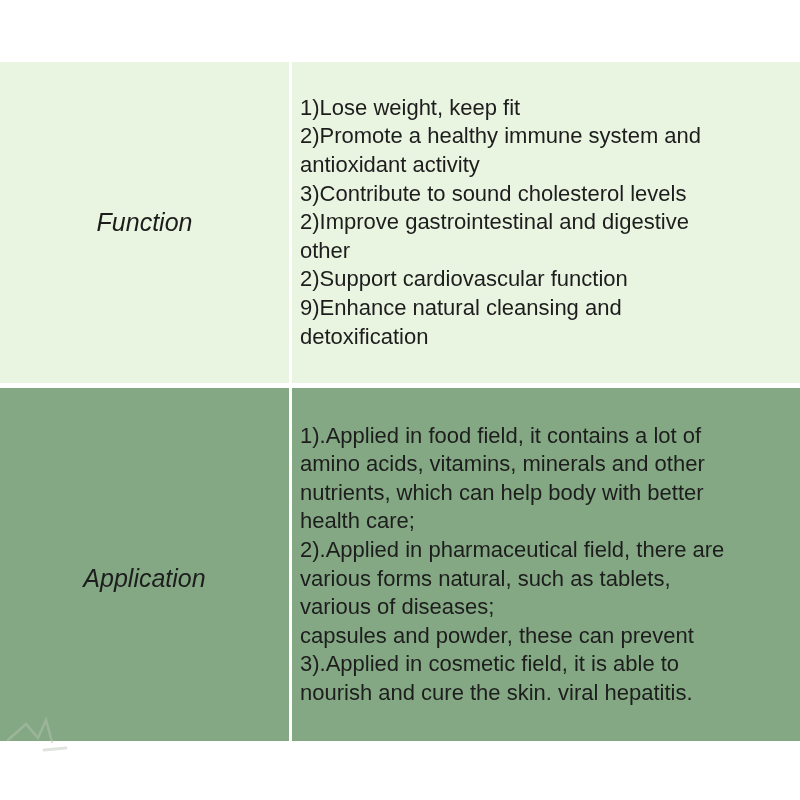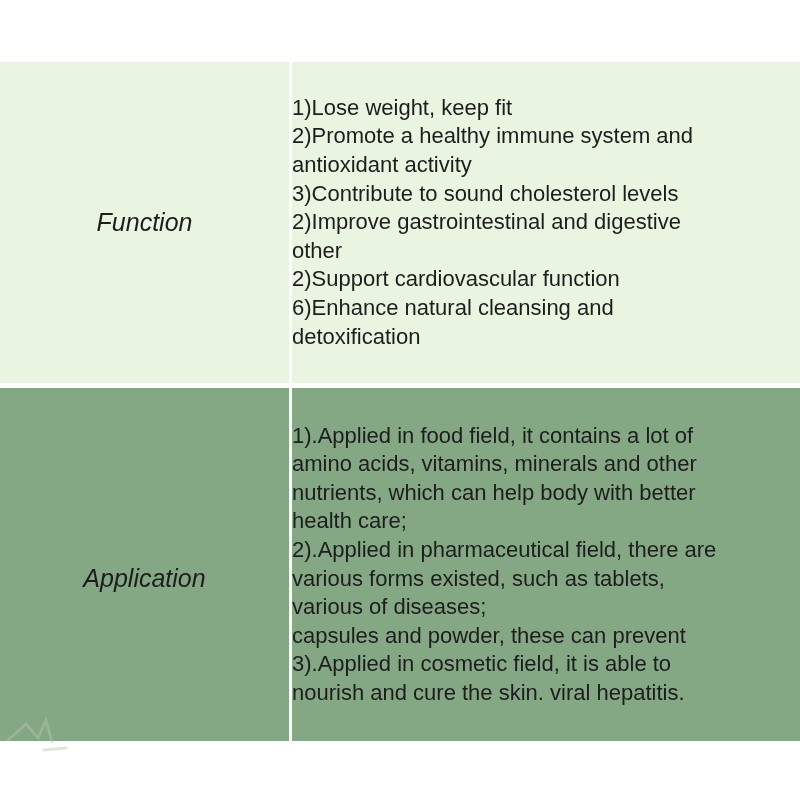--- a/index.html
+++ b/index.html
@@ -53,20 +53,21 @@
     color: var(--text-color, #1d1d1d);
     font-style: italic;
   }
   .row-application .row-label {
     transform: translateY(14px);
   }
   .content-cell {
     flex: 1 1 auto;
     display: flex;
     align-items: center;
+    padding-left: 8px;
   }
   .text-lines {
     display: block;
   }
   .text-line {
     font-size: 22px;
     line-height: 28.6px;
     color: var(--text-color, #1d1d1d);
     white-space: pre;
   }
@@ -93,40 +94,40 @@
       </div>
       <div class="content-cell">
         <div class="text-lines">
           <div class="text-line">1)Lose weight, keep fit</div>
           <div class="text-line">2)Promote a healthy immune system and</div>
           <div class="text-line">antioxidant activity</div>
           <div class="text-line">3)Contribute to sound cholesterol levels</div>
           <div class="text-line">2)Improve gastrointestinal and digestive</div>
           <div class="text-line">other</div>
           <div class="text-line">2)Support cardiovascular function</div>
-          <div class="text-line">6)Enhance natural cleansing and</div>
+          <div class="text-line">9)Enhance natural cleansing and</div>
           <div class="text-line">detoxification</div>
         </div>
       </div>
     </div>
 
     <div class="divider-h"></div>
 
     <div class="spec-row row-application">
       <div class="label-cell">
         <span class="row-label">Application</span>
       </div>
       <div class="content-cell">
         <div class="text-lines">
           <div class="text-line">1).Applied in food field, it contains a lot of</div>
           <div class="text-line">amino acids, vitamins, minerals and other</div>
           <div class="text-line">nutrients, which can help body with better</div>
           <div class="text-line">health care;</div>
           <div class="text-line">2).Applied in pharmaceutical field, there are</div>
-          <div class="text-line">various forms existed, such as tablets,</div>
+          <div class="text-line">various forms natural, such as tablets,</div>
           <div class="text-line">various of diseases;</div>
           <div class="text-line">capsules and powder, these can prevent</div>
           <div class="text-line">3).Applied in cosmetic field, it is able to</div>
           <div class="text-line">nourish and cure the skin. viral hepatitis.</div>
         </div>
       </div>
     </div>
 
   </div>
 

